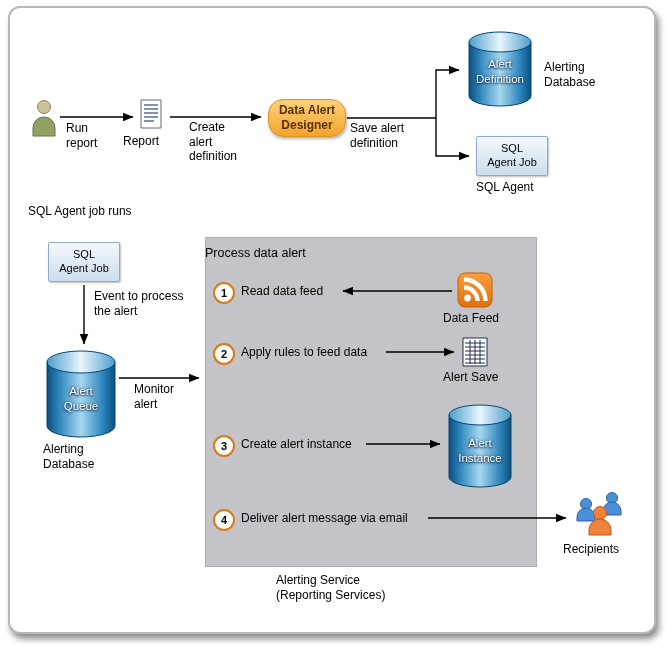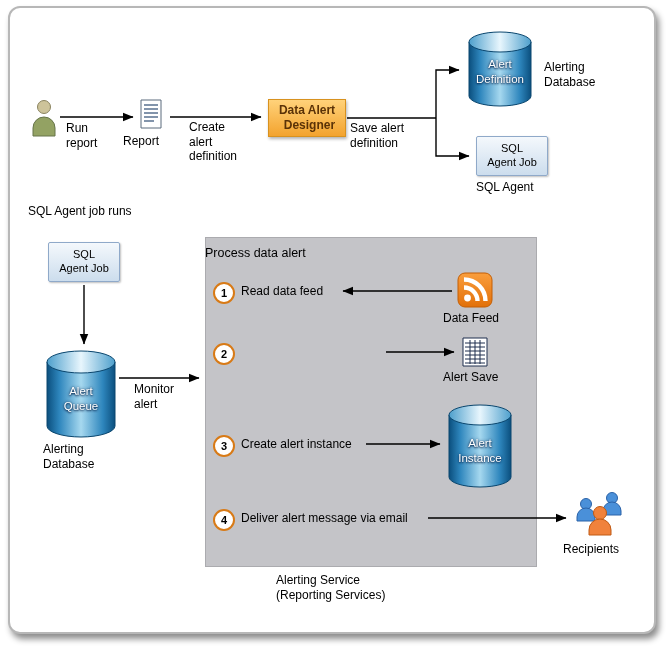--- a/index.html
+++ b/index.html
@@ -8,22 +8,22 @@
   .frame{position:absolute;left:8px;top:6px;width:644px;height:624px;
          border:2px solid #b7b7b7;border-radius:12px;background:#fff;
          box-shadow:3px 5px 6px rgba(0,0,0,.45);z-index:0;}
   .gray-box{position:absolute;left:205px;top:237px;width:332px;height:330px;
             background:#c4c4c8;border:1px solid #ababaf;z-index:1;box-sizing:border-box;}
   .arrows{position:absolute;left:0;top:0;z-index:2;pointer-events:none;}
   .lbl{position:absolute;z-index:3;font-size:12px;line-height:1.22;white-space:pre-line;}
   .center{text-align:left;}
   .title{font-weight:normal;font-size:12.5px;}
   .designer{position:absolute;z-index:3;display:flex;align-items:center;justify-content:center;
-            text-align:right;font-size:12px;font-weight:bold;color:#5a3207;white-space:pre-line;
-            background:linear-gradient(#ffd27a,#f3a32e);border:1px solid #d8921f;border-radius:0;
+            text-align:center;font-size:12px;font-weight:bold;color:#5a3207;white-space:pre-line;
+            background:linear-gradient(#ffd27a,#f3a32e);border:1px solid #d8921f;border-radius:15px;
             box-shadow:1px 2px 3px rgba(0,0,0,.3);box-sizing:border-box;line-height:1.25;}
   .blue-box{position:absolute;z-index:3;display:flex;align-items:center;justify-content:center;
             text-align:center;font-size:11px;line-height:1.25;white-space:pre-line;
             background:linear-gradient(#f4f8fc,#ccdded);border:1px solid #8fa9c9;border-radius:2px;
             box-shadow:1px 1px 2px rgba(0,0,0,.25);box-sizing:border-box;}
   .step-circle{position:absolute;z-index:3;width:18px;height:18px;border-radius:50%;
                background:#fff;border:2px solid #d87a16;display:flex;align-items:center;
                justify-content:center;font-size:11px;font-weight:bold;box-sizing:content-box;}
   .cyl{position:absolute;z-index:3;}
   .cyl .cap{position:absolute;left:0;right:0;color:#fff;text-align:center;font-size:11.5px;
@@ -119,20 +119,22 @@
 Database</div>
 
   <div class="blue-box" style="left:476px;top:136px;width:72px;height:40px">SQL
 Agent Job</div>
   <div class="lbl center" style="left:476px;top:180px;width:72px">SQL Agent</div>
 
   <div class="lbl" style="left:28px;top:204px">SQL Agent job runs</div>
 
   <div class="blue-box" style="left:48px;top:242px;width:72px;height:40px">SQL
 Agent Job</div>
+  <div class="lbl" style="left:94px;top:289px;width:110px">Event to process
+the alert</div>
 
   <div class="cyl" style="left:46px;top:350px;width:70px;height:88px">
     <svg width="70" height="88" viewBox="0 0 70 88">
       <defs>
         <linearGradient id="cylB" x1="0" y1="0" x2="1" y2="0">
           <stop offset="0" stop-color="#0b4f7e"></stop>
             <stop offset="0.18" stop-color="#2e86bd"></stop>
           <stop offset="0.5" stop-color="#a6d8ef"></stop>
             <stop offset="0.82" stop-color="#2e86bd"></stop>
           <stop offset="1" stop-color="#0b4f7e"></stop>
@@ -169,20 +171,21 @@
       </defs>
       <rect x="1" y="1" width="34" height="34" rx="7" fill="url(#rssg)" stroke="#c45f05"></rect>
       <circle cx="10.5" cy="26" r="3.4" fill="#fff"></circle>
       <path d="M7,15.5 a13.5,13.5 0 0 1 13.5,13.5" fill="none" stroke="#fff" stroke-width="4.4"></path>
       <path d="M7,7.5 a21.5,21.5 0 0 1 21.5,21.5" fill="none" stroke="#fff" stroke-width="4.4"></path>
     </svg>
   </div>
   <div class="lbl center" style="left:443px;top:311px;width:64px">Data Feed</div>
 
   <div class="step-circle" style="left:213px;top:343px">2</div>
+  <div class="lbl" style="left:241px;top:345px">Apply rules to feed data</div>
   <div class="icon" style="left:462px;top:337px">
     <svg width="26" height="30" viewBox="0 0 26 30">
       <path d="M1,1 h24 v28 h-24 z" fill="#fff" stroke="#1f2f4f"></path>
       <g stroke="#1f2f4f" stroke-width="1">
         <line x1="3" y1="6" x2="23" y2="6"></line>
         <line x1="3" y1="10" x2="23" y2="10"></line>
         <line x1="3" y1="14" x2="23" y2="14"></line>
         <line x1="3" y1="18" x2="23" y2="18"></line>
         <line x1="3" y1="22" x2="23" y2="22"></line>
         <line x1="3" y1="26" x2="23" y2="26"></line>

